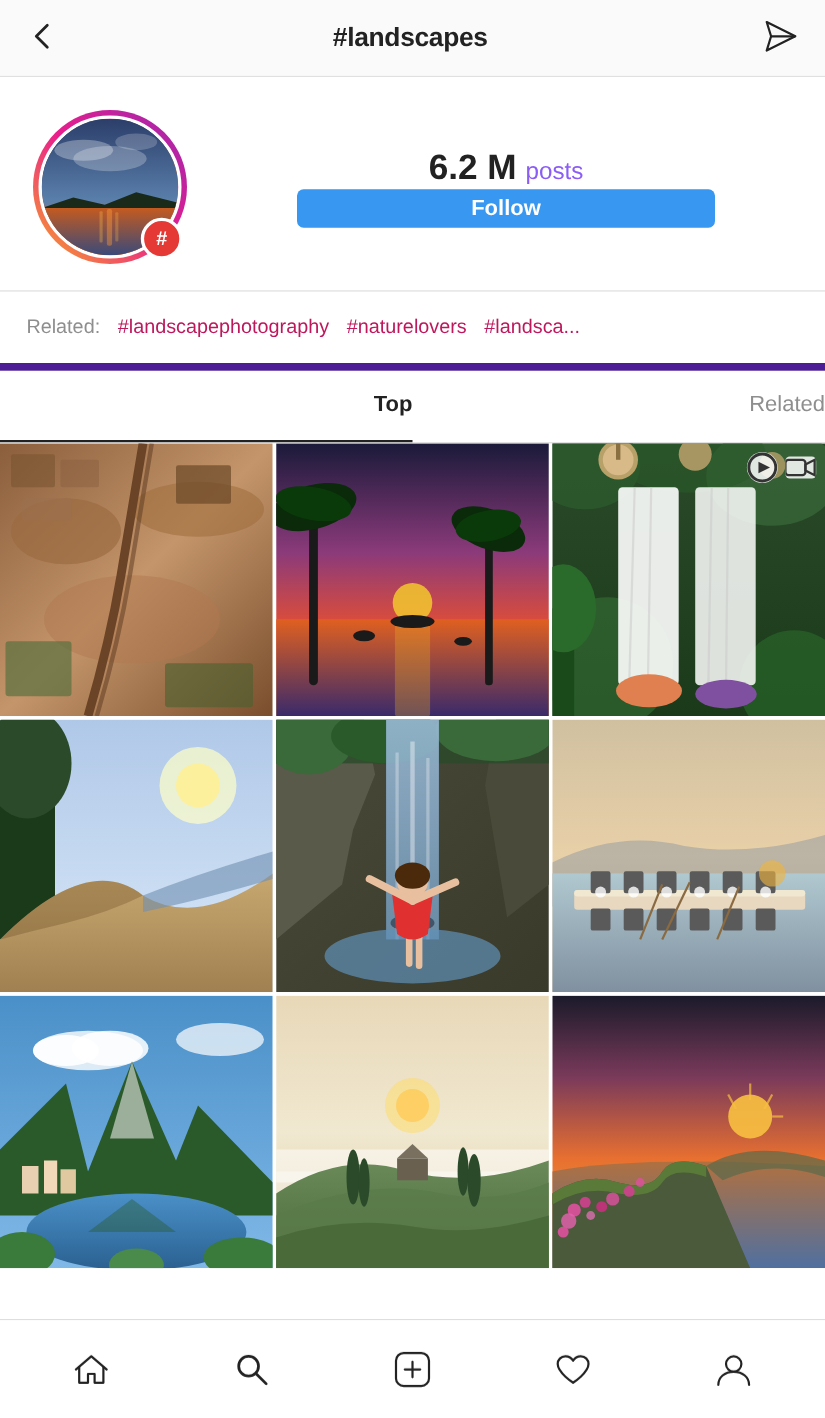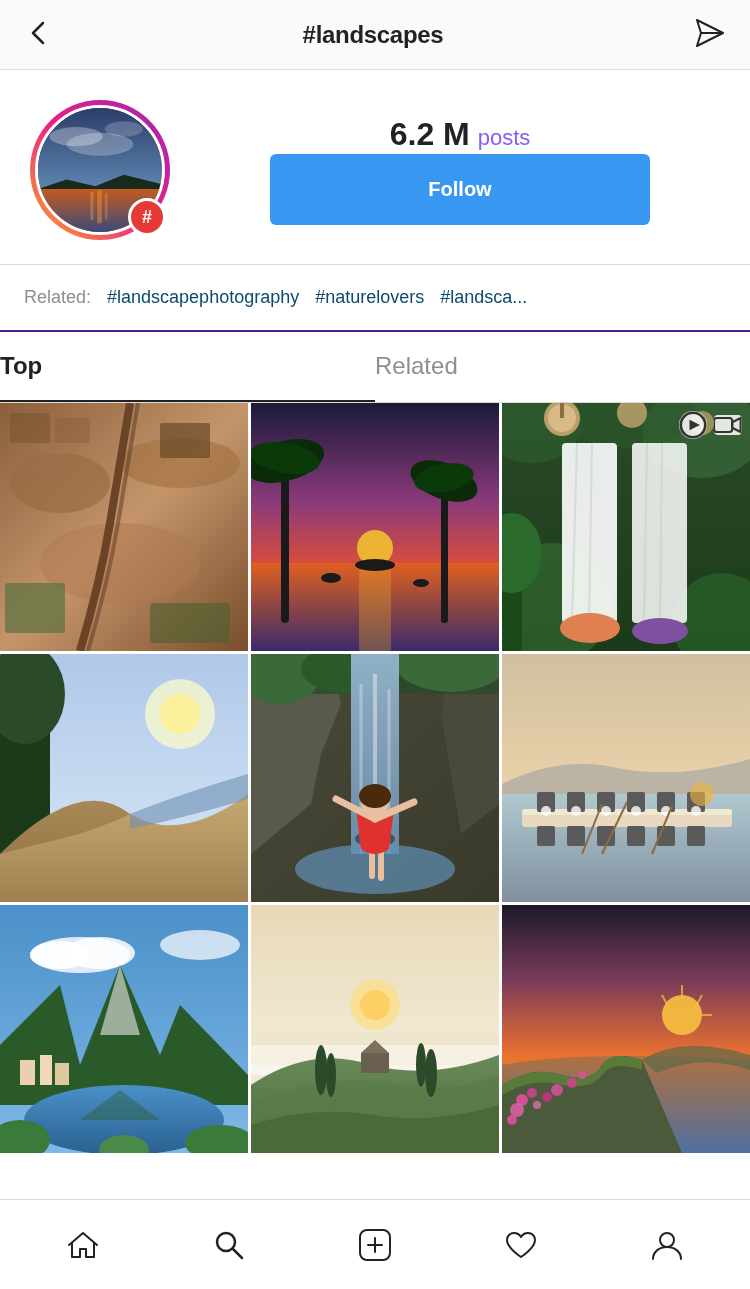--- a/index.html
+++ b/index.html
@@ -117,21 +117,21 @@
     }
     .posts-label {
       font-size: 22px;
       color: #8b5cf6;
     }
     .follow-btn {
       background: #3897f0;
       color: #fff;
       border: none;
       border-radius: 6px;
-      padding: 24px 0;
+      padding: 6px 0;
       font-size: 20px;
       font-weight: 600;
       cursor: pointer;
       width: 380px;
       text-align: center;
     }
 
     
     .divider {
       height: 1px;
@@ -139,50 +139,50 @@
       margin: 0;
     }
 
     
     .related-section {
       display: flex;
       align-items: center;
       padding: 22px 24px;
       gap: 16px;
       overflow: hidden;
-      border-bottom: 2px solid #4c1d95;
+      border-bottom: 7px solid #4c1d95;
     }
     .related-label {
       font-size: 18px;
       color: #8e8e8e;
       flex-shrink: 0;
     }
     .related-tags {
       display: flex;
       gap: 16px;
       overflow: hidden;
     }
     .tag-link {
       font-size: 18px;
-      color: #0c4a6e;
+      color: #be185d;
       white-space: nowrap;
       cursor: pointer;
       text-decoration: none;
     }
 
     
     .tabs {
       display: flex;
       border-bottom: 1px solid #dbdbdb;
     }
     .tab {
       flex: 1;
-      text-align: left;
+      text-align: right;
       padding: 20px 0;
-      font-size: 24px;
+      font-size: 20px;
       cursor: pointer;
     }
     .tab.active {
       font-weight: 700;
       color: #222;
       border-bottom: 2px solid #222;
     }
     .tab.inactive {
       color: #8e8e8e;
       font-weight: 400;

